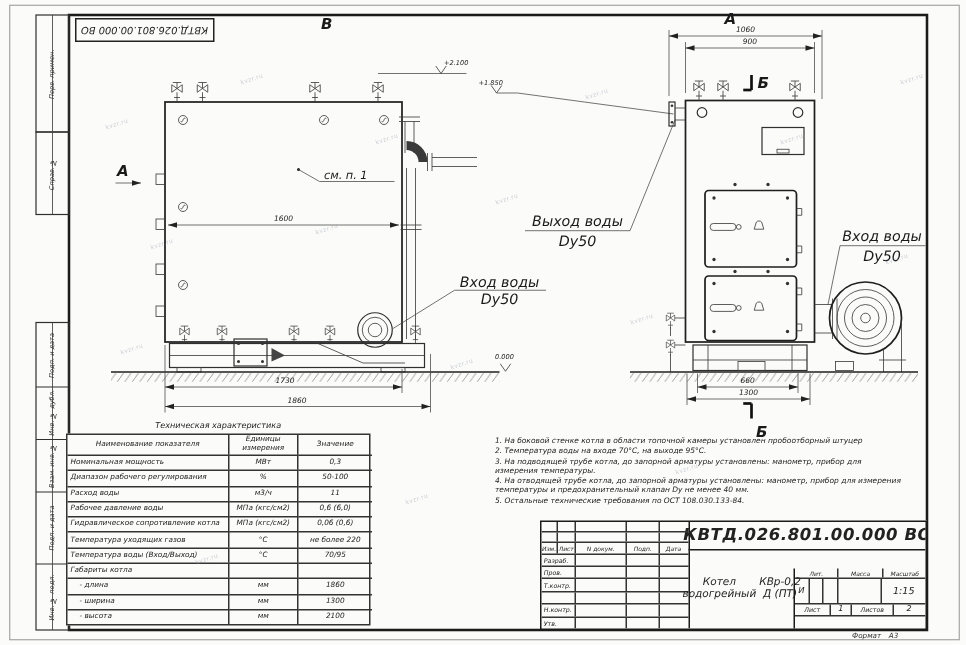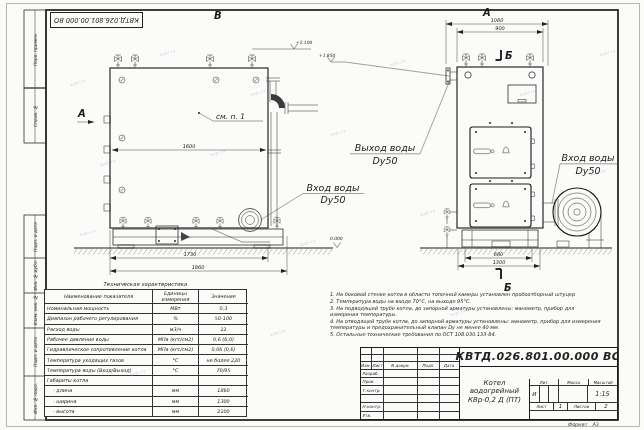--- a/index.html
+++ b/index.html
@@ -55,21 +55,21 @@
           border-bottom:1.3px solid #1b1b1b;display:flex;align-items:center;justify-content:center;
           font-size:11px;font-weight:bold;letter-spacing:.4px;white-space:nowrap;}
   .tbl{position:absolute;left:0;top:0;width:98px;height:70.4px;}
   .tbl .r{display:flex;border-bottom:.6px solid #333;}
   .r7{height:6.8px}.r8{height:8px}.r85{height:8.4px}
   .tbl .c{border-right:.6px solid #333;height:100%;}
   .c1{width:11px}.c2{width:12px}.c3{width:34px}.c4{width:22px}.c5{width:18px;border-right:none!important;}
   .cR{width:23px;border-right:.6px solid #333;font-size:4.2px;display:flex;align-items:center;padding-left:1.5px;}
   .hdr .c{font-size:4px;display:flex;align-items:center;justify-content:center;overflow:hidden;}
   .tb-name{position:absolute;left:98px;top:18.5px;width:70px;height:52px;border-left:1.3px solid #1b1b1b;
-           display:flex;flex-direction:column;align-items:center;justify-content:center;gap:2px;
+           display:flex;flex-direction:row;align-items:center;justify-content:center;gap:2px;
            font-size:7px;text-align:center;line-height:1.05;}
   .tbr{position:absolute;left:168px;top:8px;width:88.4px;height:52px;border-left:1.3px solid #1b1b1b;margin-top:23px;}
   .rr1{display:flex;height:7px;border-bottom:.6px solid #333;}
   .rr1 span{flex:1;border-right:.6px solid #333;font-size:4px;display:flex;align-items:center;justify-content:center;}
   .rr1 span:last-child{border-right:none;}
   .rr2{display:flex;height:16.5px;border-bottom:.6px solid #333;}
   .lit{width:29px;display:flex;border-right:.6px solid #333;}
   .lit i{flex:1;border-right:.6px solid #333;font-style:italic;font-size:5.6px;display:flex;align-items:center;justify-content:center;}
   .lit i:last-child{border-right:none;}
   .mass{width:29px;border-right:.6px solid #333;}

